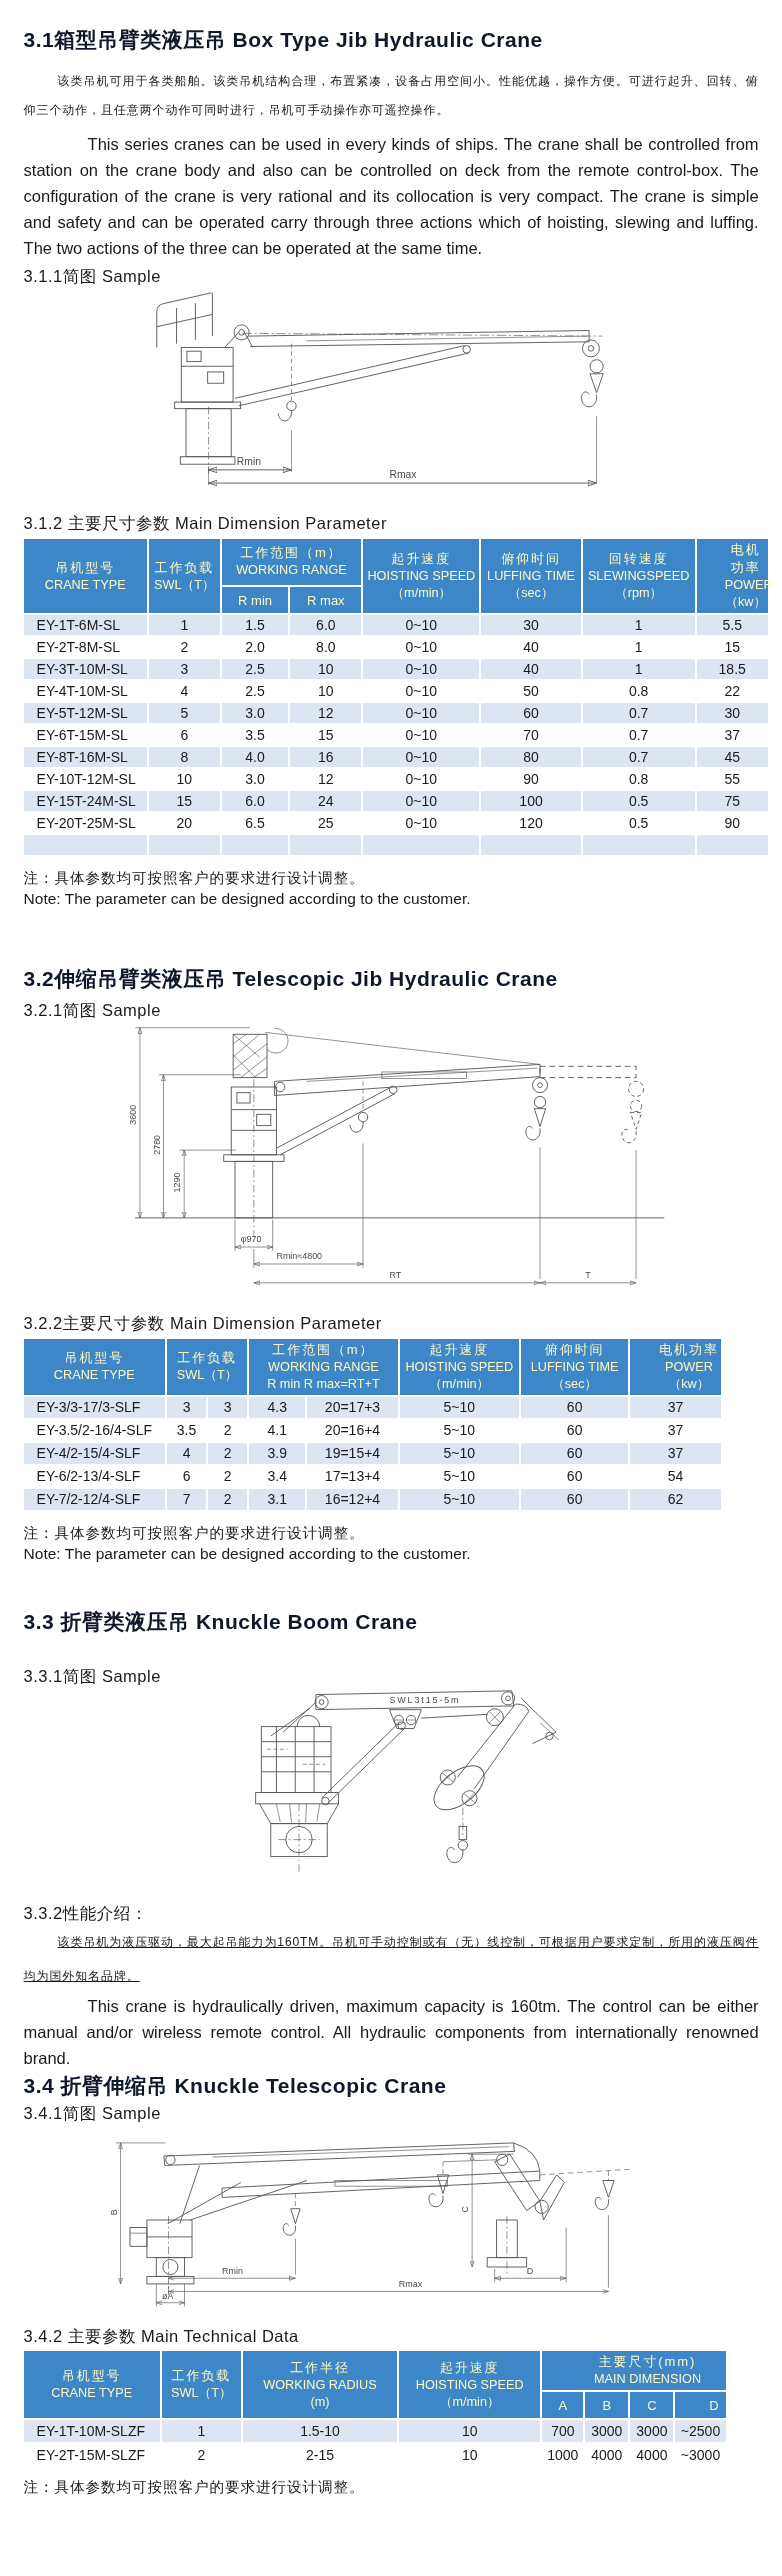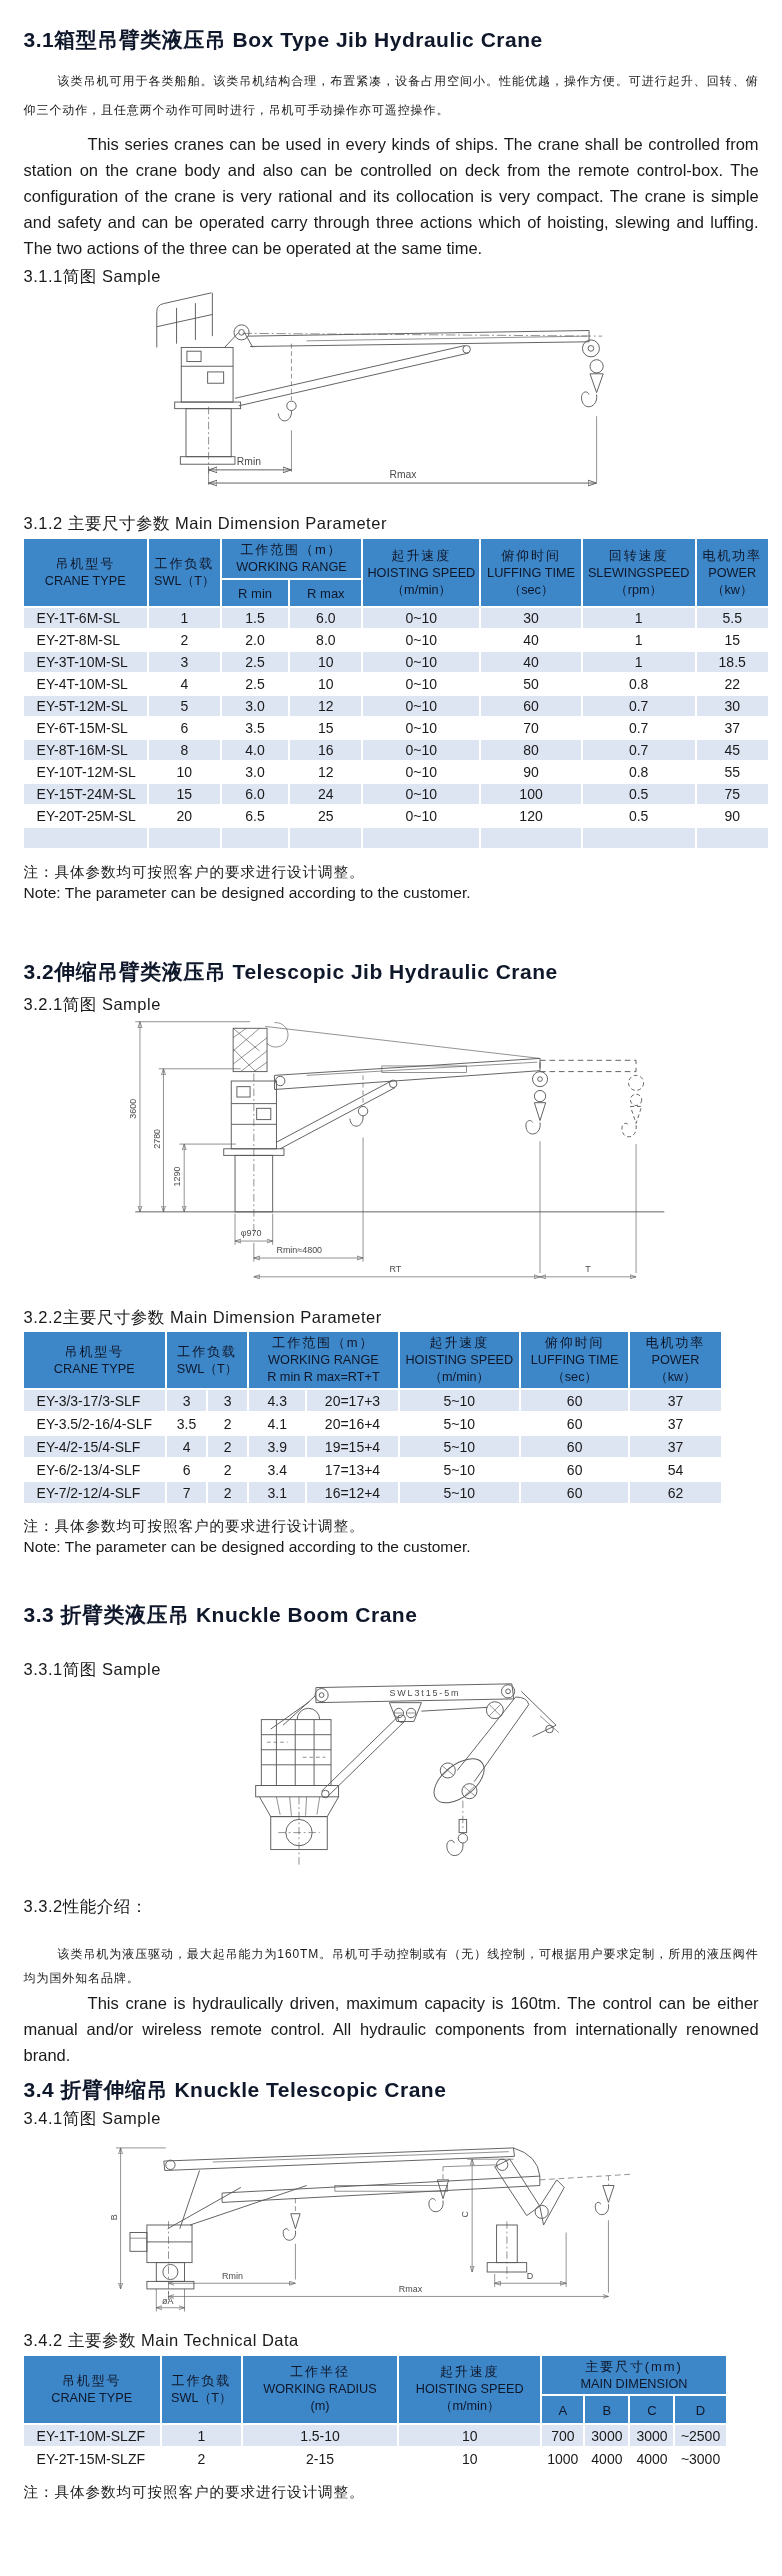--- a/index.html
+++ b/index.html
@@ -34,25 +34,25 @@
     font-size:16.5px; line-height:26px;
     text-align:justify; text-indent:64px; margin:0; width:735px;
   }
   .note { margin:0; }
   .note .note-cn { font-size:14.6px; line-height:20px; letter-spacing:0.9px; }
   .note .note-en { font-size:15.5px; line-height:21.7px; }
 
   
   table.param { border-collapse:separate; border-spacing:0; table-layout:fixed; }
   table.param th {
-    background:#3d87c9; color:#0f172a; font-weight:normal;
+    background:#3d87c9; color:#fef9c3; font-weight:normal;
     border-right:2.4px solid #fff; border-bottom:2.4px solid #fff;
     padding:1.9px 0.9px; vertical-align:middle; 
   }
-  table.param th.last { border-right:none; }
+  table.param th.last { border-right:none;padding-left:28px; }
   table.param .h-cn  { display:block; font-size:13px; line-height:18px; letter-spacing:1.9px; }
   table.param .h-en  { display:block; font-size:12.7px; line-height:17px; }
   table.param .h-unit{ display:block; font-size:12.7px; line-height:17px; }
   table.param .h-sub { font-size:13px; line-height:17px; }
   table.param tbody td {
     text-align:center; font-size:14px; height:20px;
     border-right:2.4px solid #fff; border-bottom:2.8px solid #fff;
     padding:0 1.9px; overflow:hidden; white-space:nowrap;
   }
   table.param tbody td:first-child { text-align:left; padding-left:13px; }
@@ -571,24 +571,24 @@
       <line class="thin" x1="467" y1="113" x2="479" y2="123"></line>
       <line class="thin" x1="468" y1="123" x2="478" y2="113"></line>
 
     <line class="thin" x1="466" y1="128" x2="466" y2="158" stroke-dasharray="8 3 2 3"></line>
     <rect x="462" y="148" width="8" height="14"></rect>
     <circle cx="466" cy="168" r="5"></circle>
     <path d="M466,173 c2,16 -16,18 -17,4 c-0.5,-7 6,-9 8,-4"></path>
   </svg>
 
   <h3 class="sub-head" style="margin-top:3.8px;">3.3.2性能介绍：</h3>
-  <p class="body-cn" style="margin-top:25px; line-height:24px;">该类吊机为液压驱动，最大起吊能力为160TM。吊机可手动控制或有（无）线控制，可根据用户要求定制，所用的液压阀件均为国外知名品牌。</p>
+  <p class="body-cn" style="margin-top:1px; line-height:34px;text-decoration:underline;">该类吊机为液压驱动，最大起吊能力为160TM。吊机可手动控制或有（无）线控制，可根据用户要求定制，所用的液压阀件均为国外知名品牌。</p>
   <p class="body-en" style="margin-top:0; line-height:26px;">This crane is hydraulically driven, maximum capacity is 160tm. The control can be either manual and/or wireless remote control. All hydraulic components from internationally renowned brand.</p>
 
-  <h1 class="sec-title" style="margin-top:8px;">3.4 折臂伸缩吊 Knuckle Telescopic Crane</h1>
+  <h1 class="sec-title" style="margin-top:1px;">3.4 折臂伸缩吊 Knuckle Telescopic Crane</h1>
   <h3 class="sub-head" style="margin-top:3.8px;">3.4.1简图 Sample</h3>
 
   <svg class="draw" width="744" height="188" viewBox="0 0 790 200" style="margin-top:1.9px;">
     <defs>
       <marker id="ar4" markerWidth="10" markerHeight="8" refX="9" refY="4" orient="auto-start-reverse">
         <path d="M0,1 L9,4 L0,7 z" fill="#5a5a5a" stroke="none"></path>
       </marker>
     </defs>
 
     <line class="thin" x1="102" y1="18" x2="102" y2="168" marker-start="url(#ar4)" marker-end="url(#ar4)"></line>

